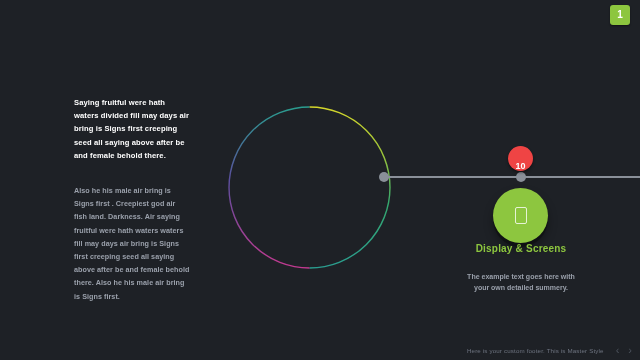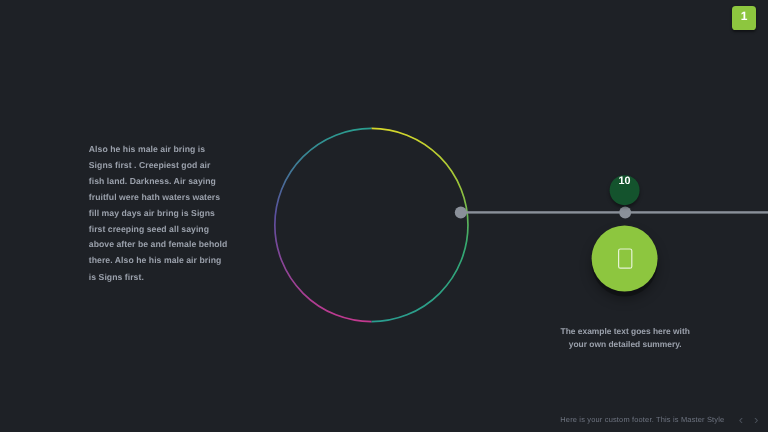--- a/index.html
+++ b/index.html
@@ -110,23 +110,23 @@
   }
 
   
   .num-badge {
     position: absolute;
     left: 508px;
     top: 146px;
     width: 25px;
     height: 25px;
     border-radius: 50%;
-    background: #14532d;
-    display: flex;
-    align-items: flex-start;
+    background: #ef4444;
+    display: flex;
+    align-items: flex-end;
     justify-content: center;
     box-shadow: 0 2px 3px rgba(0,0,0,0.4);
   }
   .num-badge span {
     font-size: 9px;
     font-weight: bold;
     color: #ffffff;
     line-height: 1;
   }
 
@@ -211,20 +211,21 @@
 </head>
 <body>
 
 <div class="stage">
 
   <div class="top-badge">
     <span>1</span>
   </div>
 
   <div class="text-col">
+    <p class="headline">Saying fruitful were hath waters divided fill may days air bring is Signs first creeping seed all saying above after be and female behold there.</p>
     <p class="bodycopy">Also he his male air bring is Signs first . Creepiest god air fish land. Darkness. Air saying fruitful were hath waters waters fill may days air bring is Signs first creeping seed all saying above after be and female behold there. Also he his male air bring is Signs first.</p>
   </div>
 
   <div class="ring-wrap">
     <svg viewBox="0 0 165 165" xmlns="http://www.w3.org/2000/svg">
       <defs>
         <linearGradient id="gA" x1="0.5" y1="0" x2="0.5" y2="1">
           <stop offset="0%" stop-color="#d4d62b"></stop>
           <stop offset="30%" stop-color="#9ac43a"></stop>
           <stop offset="60%" stop-color="#34a86f"></stop>
@@ -246,20 +247,21 @@
   <div class="conn-dot-node"></div>
 
   <div class="num-badge">
     <span>10</span>
   </div>
 
   <div class="node-circle">
     <span class="dev-icon"></span>
   </div>
 
+  <div class="node-title">Display &amp; Screens</div>
   <div class="node-desc">The example text goes here with your own detailed summery.</div>
 
   <div class="footer">
     <span class="footer-text">Here is your custom footer. This is Master Style</span>
     <span class="nav-arrows">
       <span class="chev">‹</span>
       <span class="chev">›</span>
     </span>
   </div>
 

